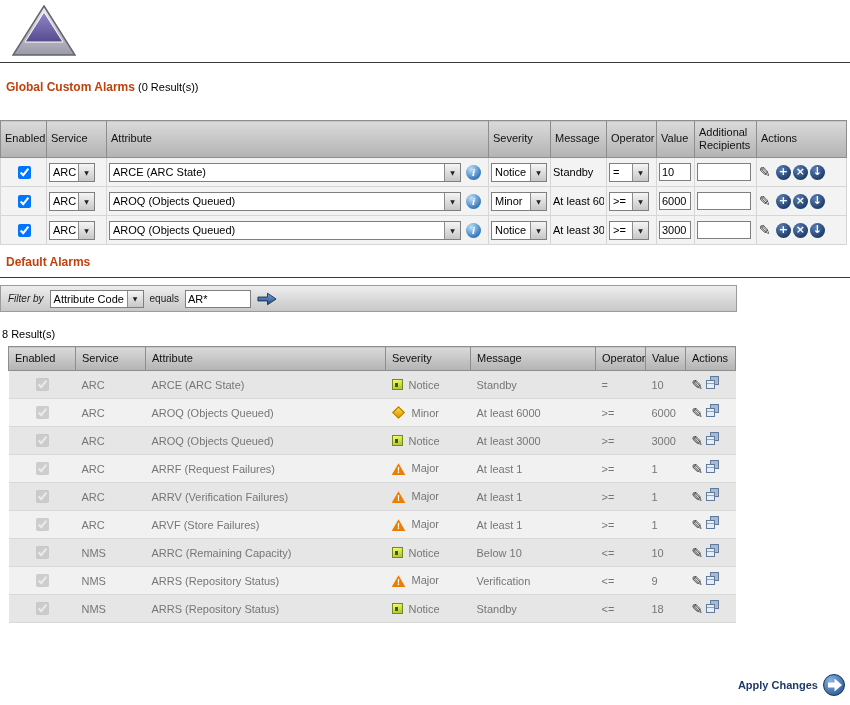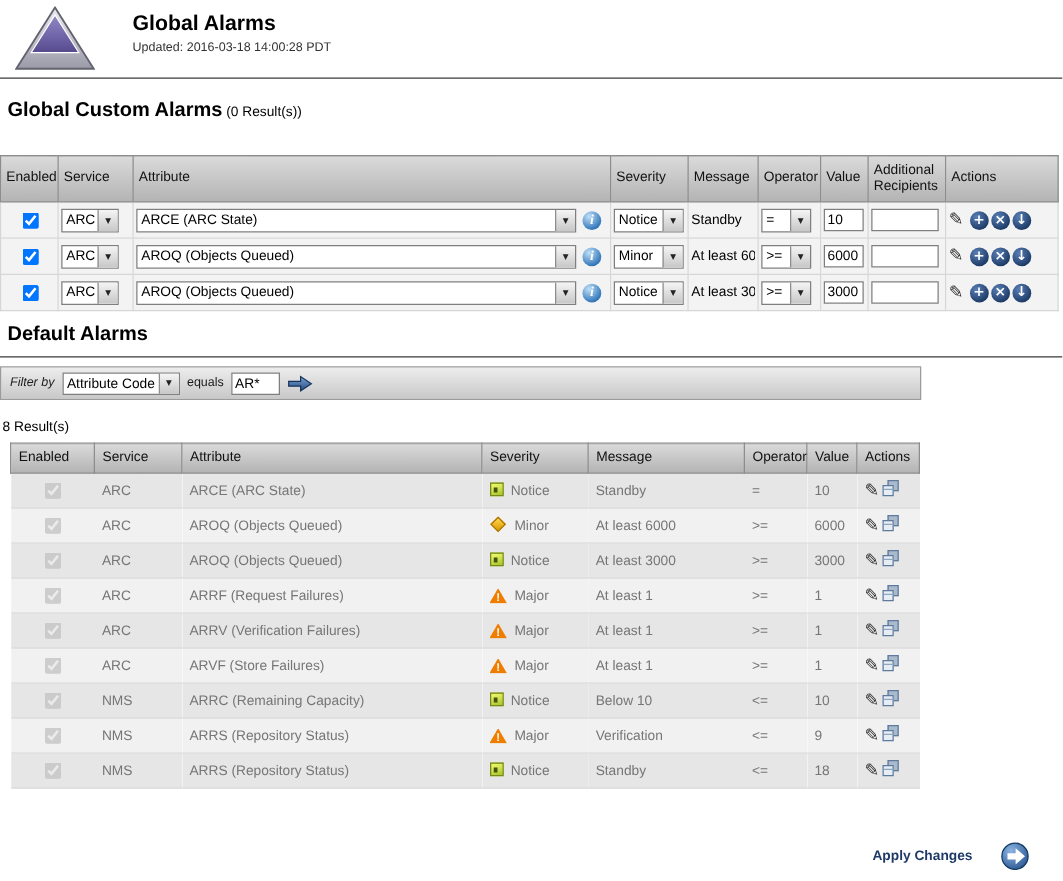--- a/index.html
+++ b/index.html
@@ -8,21 +8,21 @@
 
   
   .header{position:relative;height:63px;border-bottom:1px solid #3a3a3a}
   .logo{position:absolute;left:12px;top:5px;width:64px;height:52px}
   .htext{position:absolute;left:106px;top:9px}
   .title{font-size:17px;font-weight:bold;color:#000}
   .updated{font-size:10px;color:#333;margin-top:4px}
 
   
   .section-head{margin:17px 0 0 6px}
-  .sec-title{font-weight:bold;font-size:16px;color:#000000}
+  .sec-title{font-weight:bold;font-size:12px;color:#c2410c}
   .sec-count{margin-left:0;font-size:11px}
   .def-head{margin:10px 0 0 6px}
 
   
   table{border-collapse:collapse}
   th{background:linear-gradient(#dadada,#b3b3b3);border:1px solid #8d8d8d;font-weight:normal;text-align:left;padding:3px 5px;color:#111;font-size:11px;line-height:1.2}
 
   
   .custom{width:846px;table-layout:fixed;margin-top:26px}
   .custom th{height:37px;vertical-align:middle;padding:2px 2px 2px 4px}
@@ -47,21 +47,21 @@
 
   .acts{white-space:nowrap}
   .pencil{font-family:"DejaVu Sans",sans-serif;font-size:14px;color:#333;vertical-align:middle;margin-right:3px;cursor:pointer}
   .circle{display:inline-block;width:15px;height:15px;border-radius:50%;background:radial-gradient(circle at 35% 30%,#5a7fb5,#1c3a66 75%);color:#fff;text-align:center;line-height:14px;font-size:11px;font-weight:bold;vertical-align:middle;margin-left:2px;cursor:pointer;font-family:"DejaVu Sans",sans-serif}
 
   
   .rule{border:0;border-top:1px solid #3a3a3a;margin:8px 0 0 0}
   .filterbar{width:737px;height:27px;margin-top:7px;background:linear-gradient(#ededed,#c8c8c8);border:1px solid #9b9b9b;display:flex;align-items:center;padding:0 7px;gap:6px}
   .flabel{font-size:10px;color:#1c1c1c}
   .ital{font-style:italic}
-  .fin{width:39px}
+  .fin{width:66px}
   .goarrow{width:21px;height:16px;cursor:pointer}
 
   .result-count{margin:16px 0 0 2px;font-size:11px}
 
   
   .default{width:727px;table-layout:fixed;margin:6px 0 0 8px}
   .default th{padding:5px 6px}
   .default td{padding:3px 6px;height:28px;vertical-align:middle;color:#767676;font-size:11px;white-space:nowrap;overflow:hidden;border-bottom:1px solid #d8d8d8}
   .default tbody tr:nth-child(odd) td{background:#e6e6e6}
   .default tbody tr:nth-child(even) td{background:#f1f1f1}
@@ -74,21 +74,21 @@
   .sev[data-icon="major"]{width:14px;height:12px;background:#ee7d00;clip-path:polygon(50% 0,100% 100%,0 100%);text-align:center}
   .sev[data-icon="major"]::after{content:"!";color:#fff;font-size:9px;font-weight:bold;line-height:14px;display:block}
 
   
   .copy{display:inline-block;position:relative;width:15px;height:14px;vertical-align:-2px;cursor:pointer}
   .cp-back{position:absolute;left:4px;top:0;width:9px;height:9px;background:#a9bacd;border:1px solid #5f7a9c}
   .cp-front{position:absolute;left:0;top:4px;width:9px;height:9px;background:#e6edf4;border:1px solid #5f7a9c}
   .cp-front::after{content:"";position:absolute;left:0;top:2px;width:7px;height:1px;background:#8fa6bf}
 
   
-  .footer{position:absolute;right:24px;bottom:8px;display:flex;align-items:center;gap:22px}
+  .footer{position:absolute;right:2px;bottom:8px;display:flex;align-items:center;gap:4px}
   .apply-label{color:#1f3a68;font-weight:bold;font-size:11px}
   .applyarrow{width:26px;height:24px;cursor:pointer}
 </style>
 </head>
 <body>
 
 <div class="header">
   <svg class="logo" viewBox="0 0 64 52">
     <defs>
       <linearGradient id="lgGray" x1="0" y1="0" x2="0" y2="1">
@@ -96,24 +96,20 @@
           <stop offset="1" stop-color="#9a9aa8"></stop>
       </linearGradient>
       <linearGradient id="lgPurple" x1="0" y1="0" x2="0" y2="1">
         <stop offset="0" stop-color="#9188c9"></stop>
           <stop offset="1" stop-color="#564a8d"></stop>
       </linearGradient>
     </defs>
     <polygon points="32,1 63,50 1,50" fill="url(#lgGray)" stroke="#63636f" stroke-width="1.5"></polygon>
     <polygon points="32,7 51,37 13,37" fill="url(#lgPurple)" stroke="#fff" stroke-width="1"></polygon>
   </svg>
-  <div class="htext">
-    <div class="title">Global Alarms</div>
-    <div class="updated">Updated: 2016-03-18 14:00:28 PDT</div>
-  </div>
 </div>
 
 <div class="section-head">
   <span class="sec-title">Global Custom Alarms</span>
   <span class="sec-count">(0 Result(s))</span>
 </div>
 
 <table class="custom">
   <colgroup>
     <col style="width:46px">

